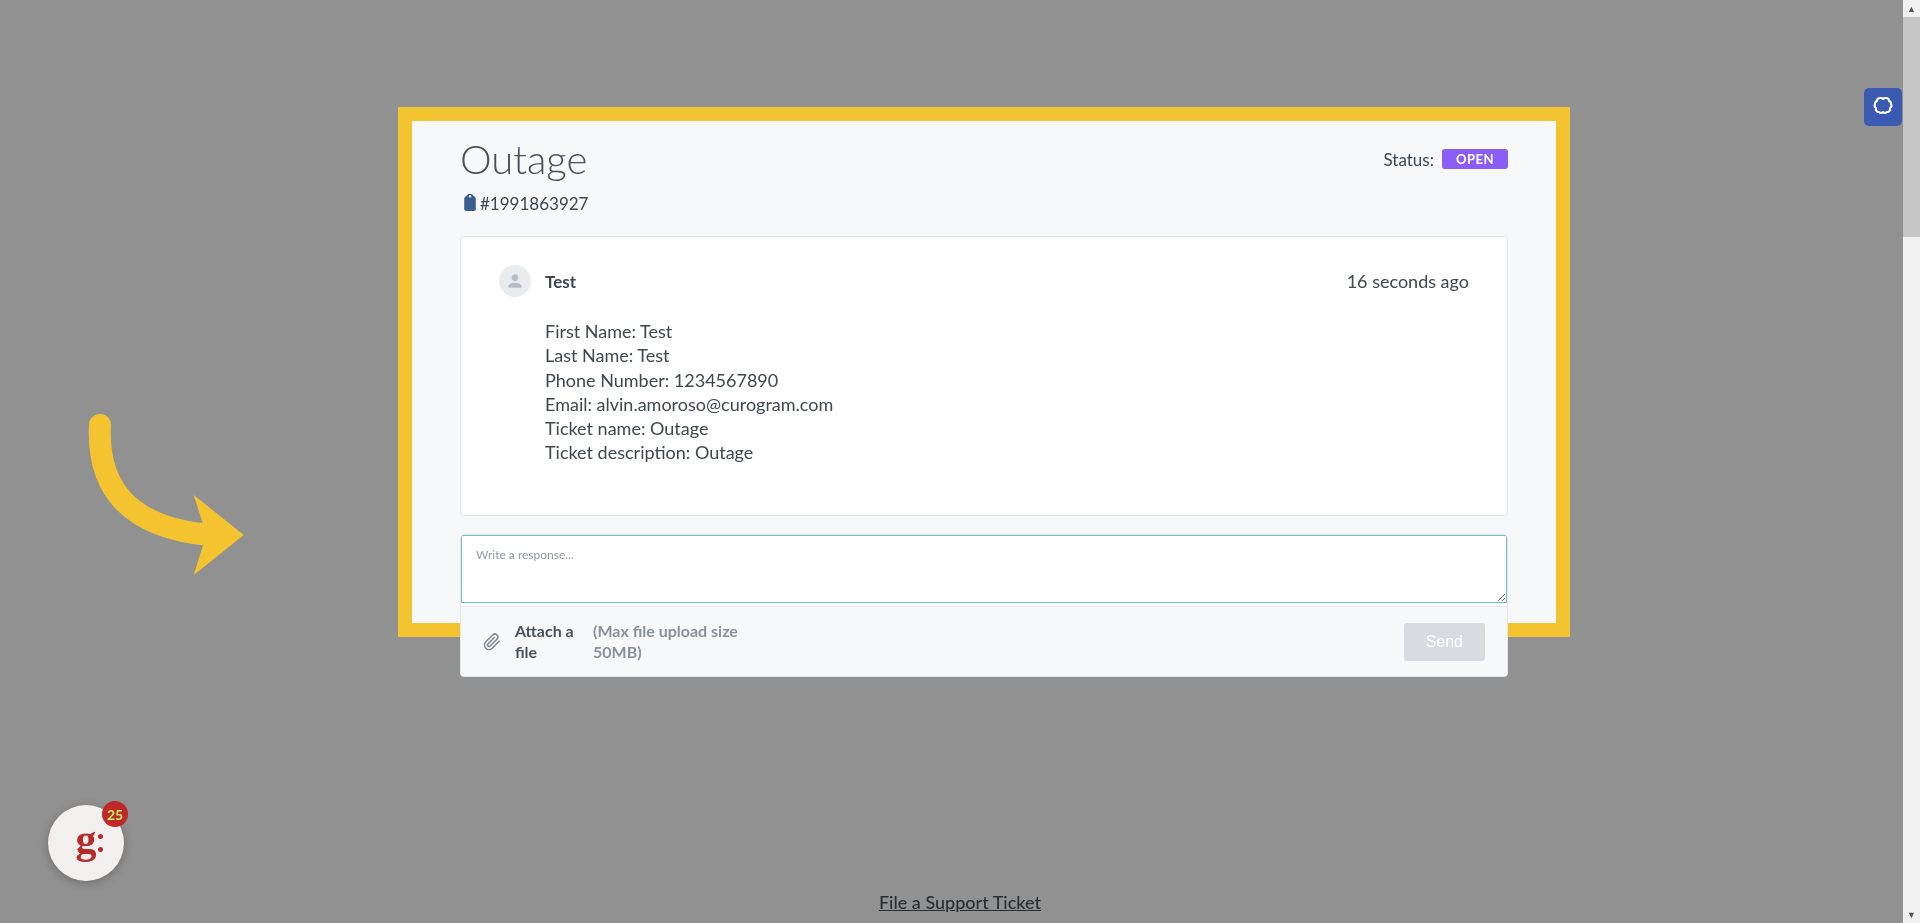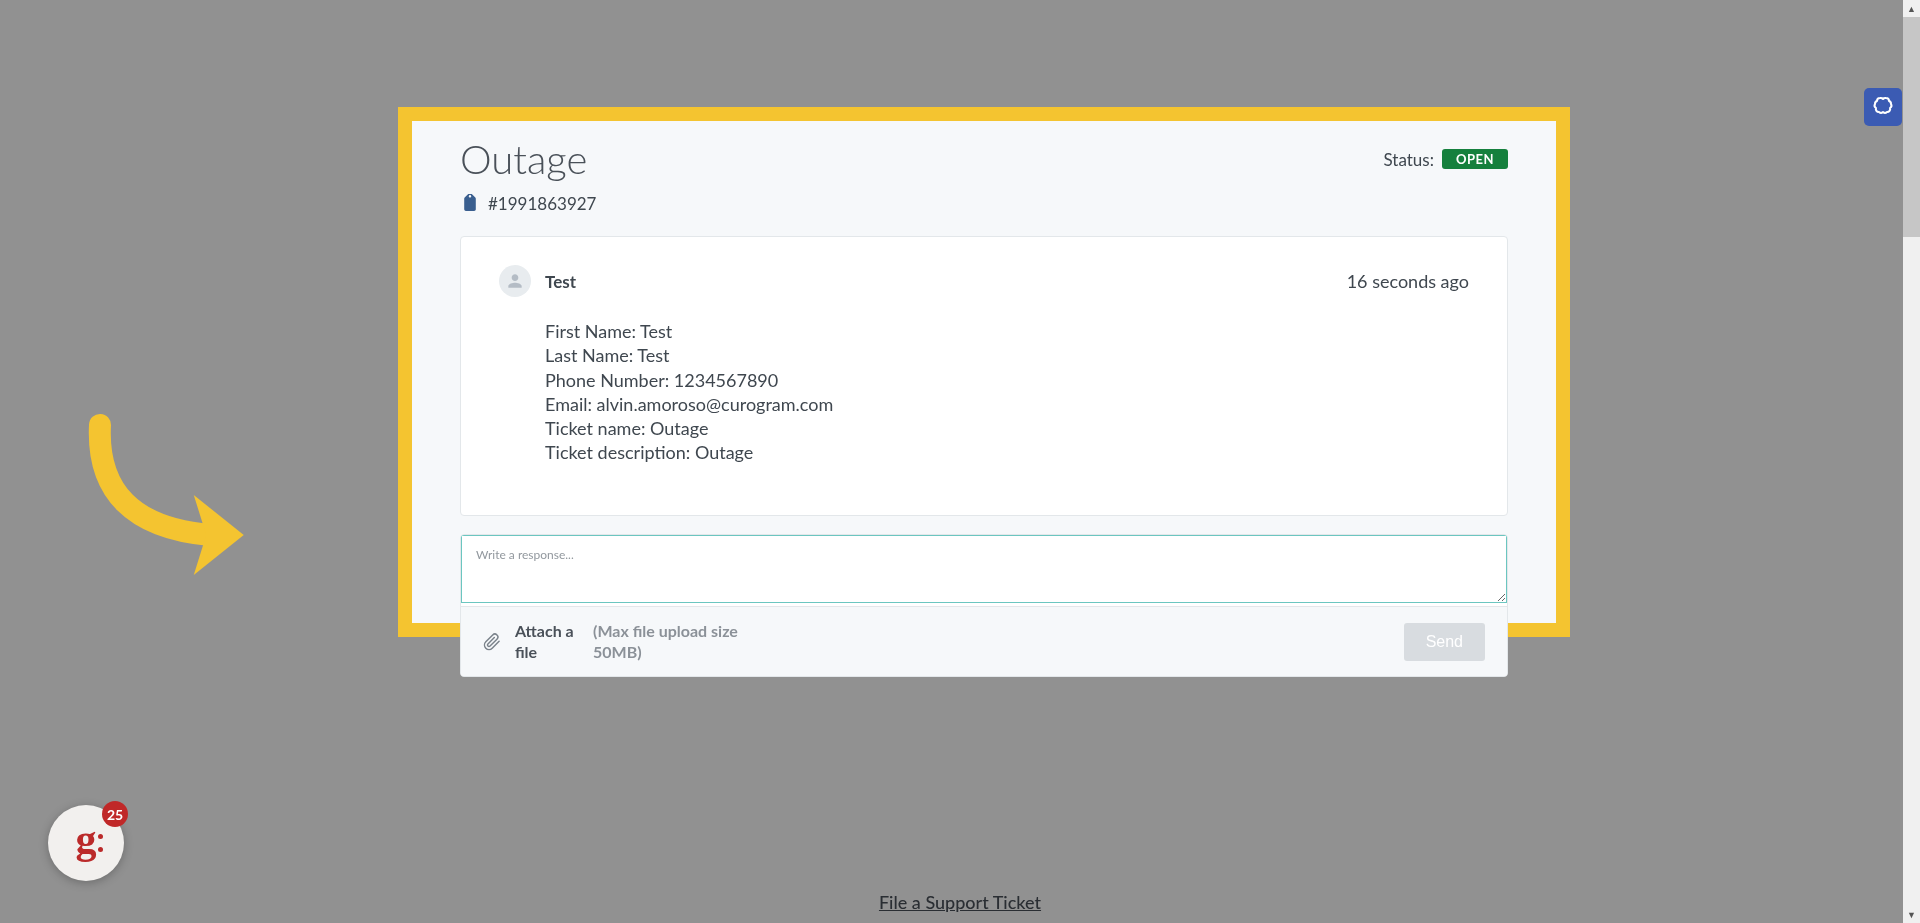--- a/index.html
+++ b/index.html
@@ -46,32 +46,31 @@
     .status-area {
       display: flex;
       align-items: center;
       gap: 8px;
     }
     .status-label {
       font-size: 17px;
       color: #3f474f;
     }
     .status-badge {
-      background: #15803d;
+      background: #8b5cf6;
       color: #fff;
       font-size: 13px;
       font-weight: 700;
       padding: 2px 14px;
       border-radius: 3px;
       letter-spacing: 0.5px;
     }
     .ticket-id-row {
       display: flex;
       align-items: center;
-      gap: 8px;
       margin-top: 10px;
     }
     .ticket-icon {
       width: 20px;
       height: 20px;
       color: #3a5f8f;
     }
     .ticket-id {
       font-size: 17px;
       color: #3f474f;
@@ -240,21 +239,21 @@
       width: 5px;
       height: 5px;
       background: #bb2a2a;
       border-radius: 50%;
     }
     .widget-badge {
       position: absolute;
       top: -4px;
       right: -4px;
       background: #c02828;
-      color: #ffffff;
+      color: #bef264;
       font-size: 14px;
       font-weight: 700;
       min-width: 26px;
       height: 26px;
       border-radius: 13px;
       display: flex;
       align-items: center;
       justify-content: center;
       padding: 0 4px;
     }

